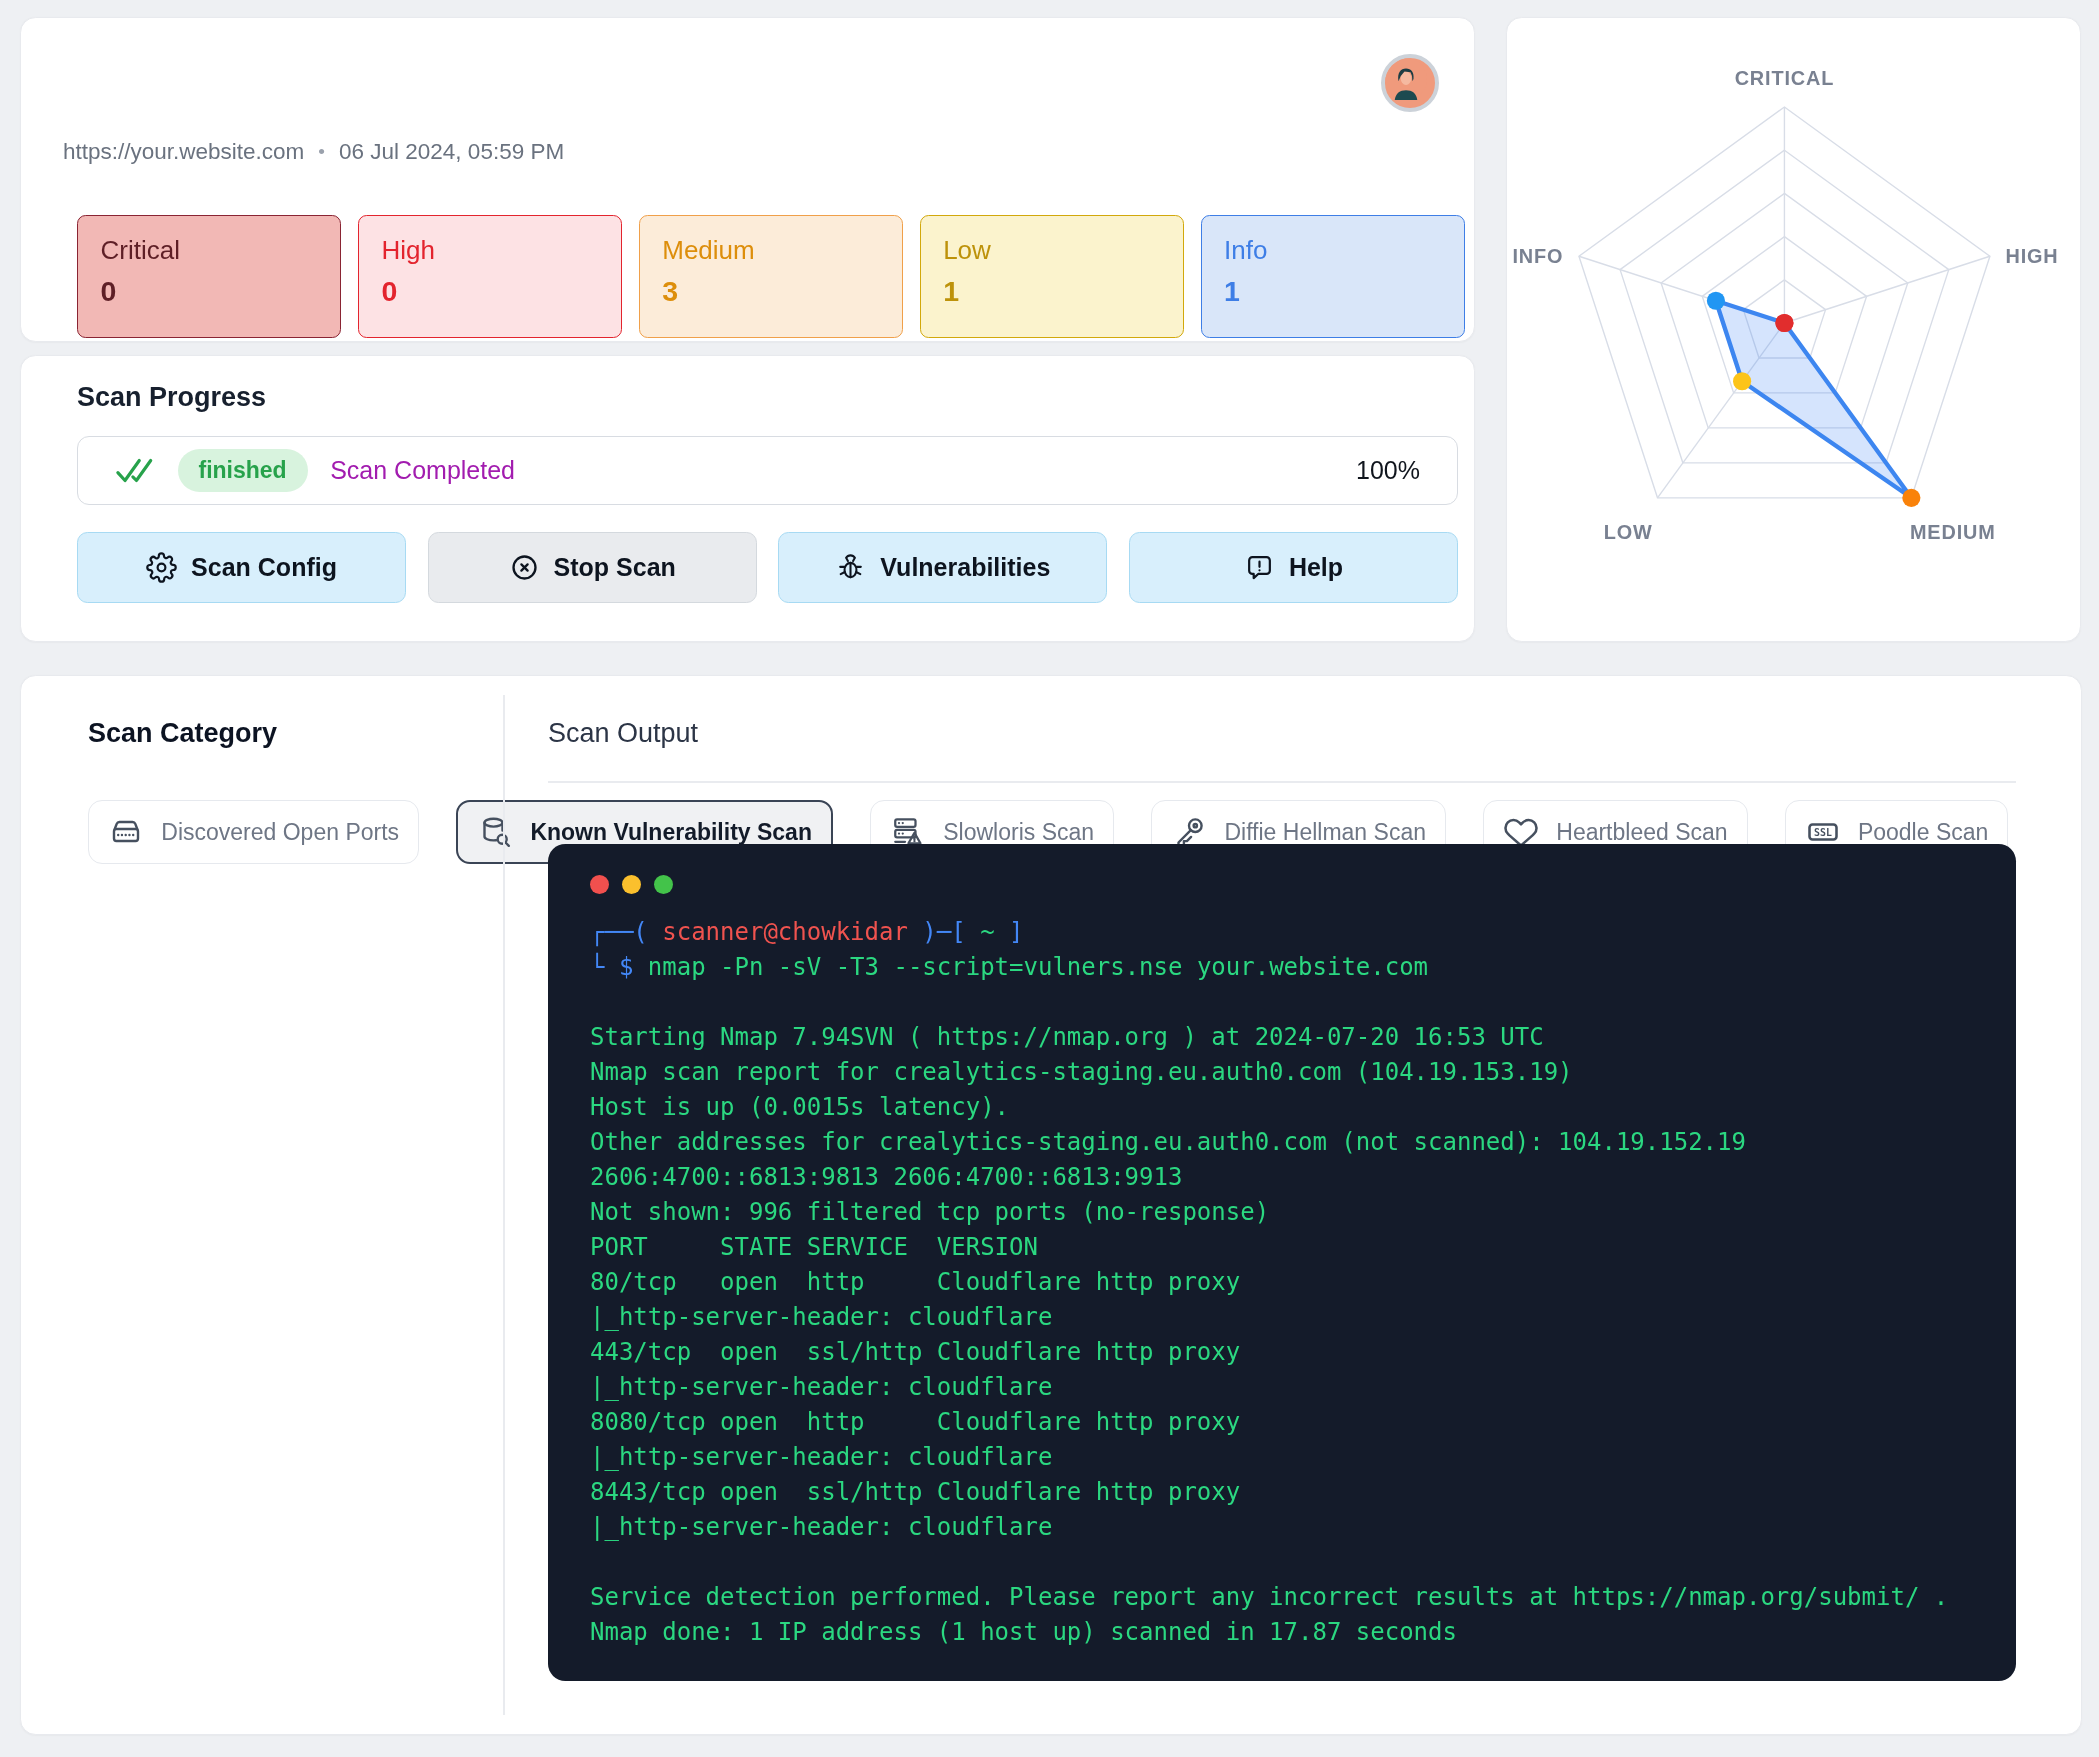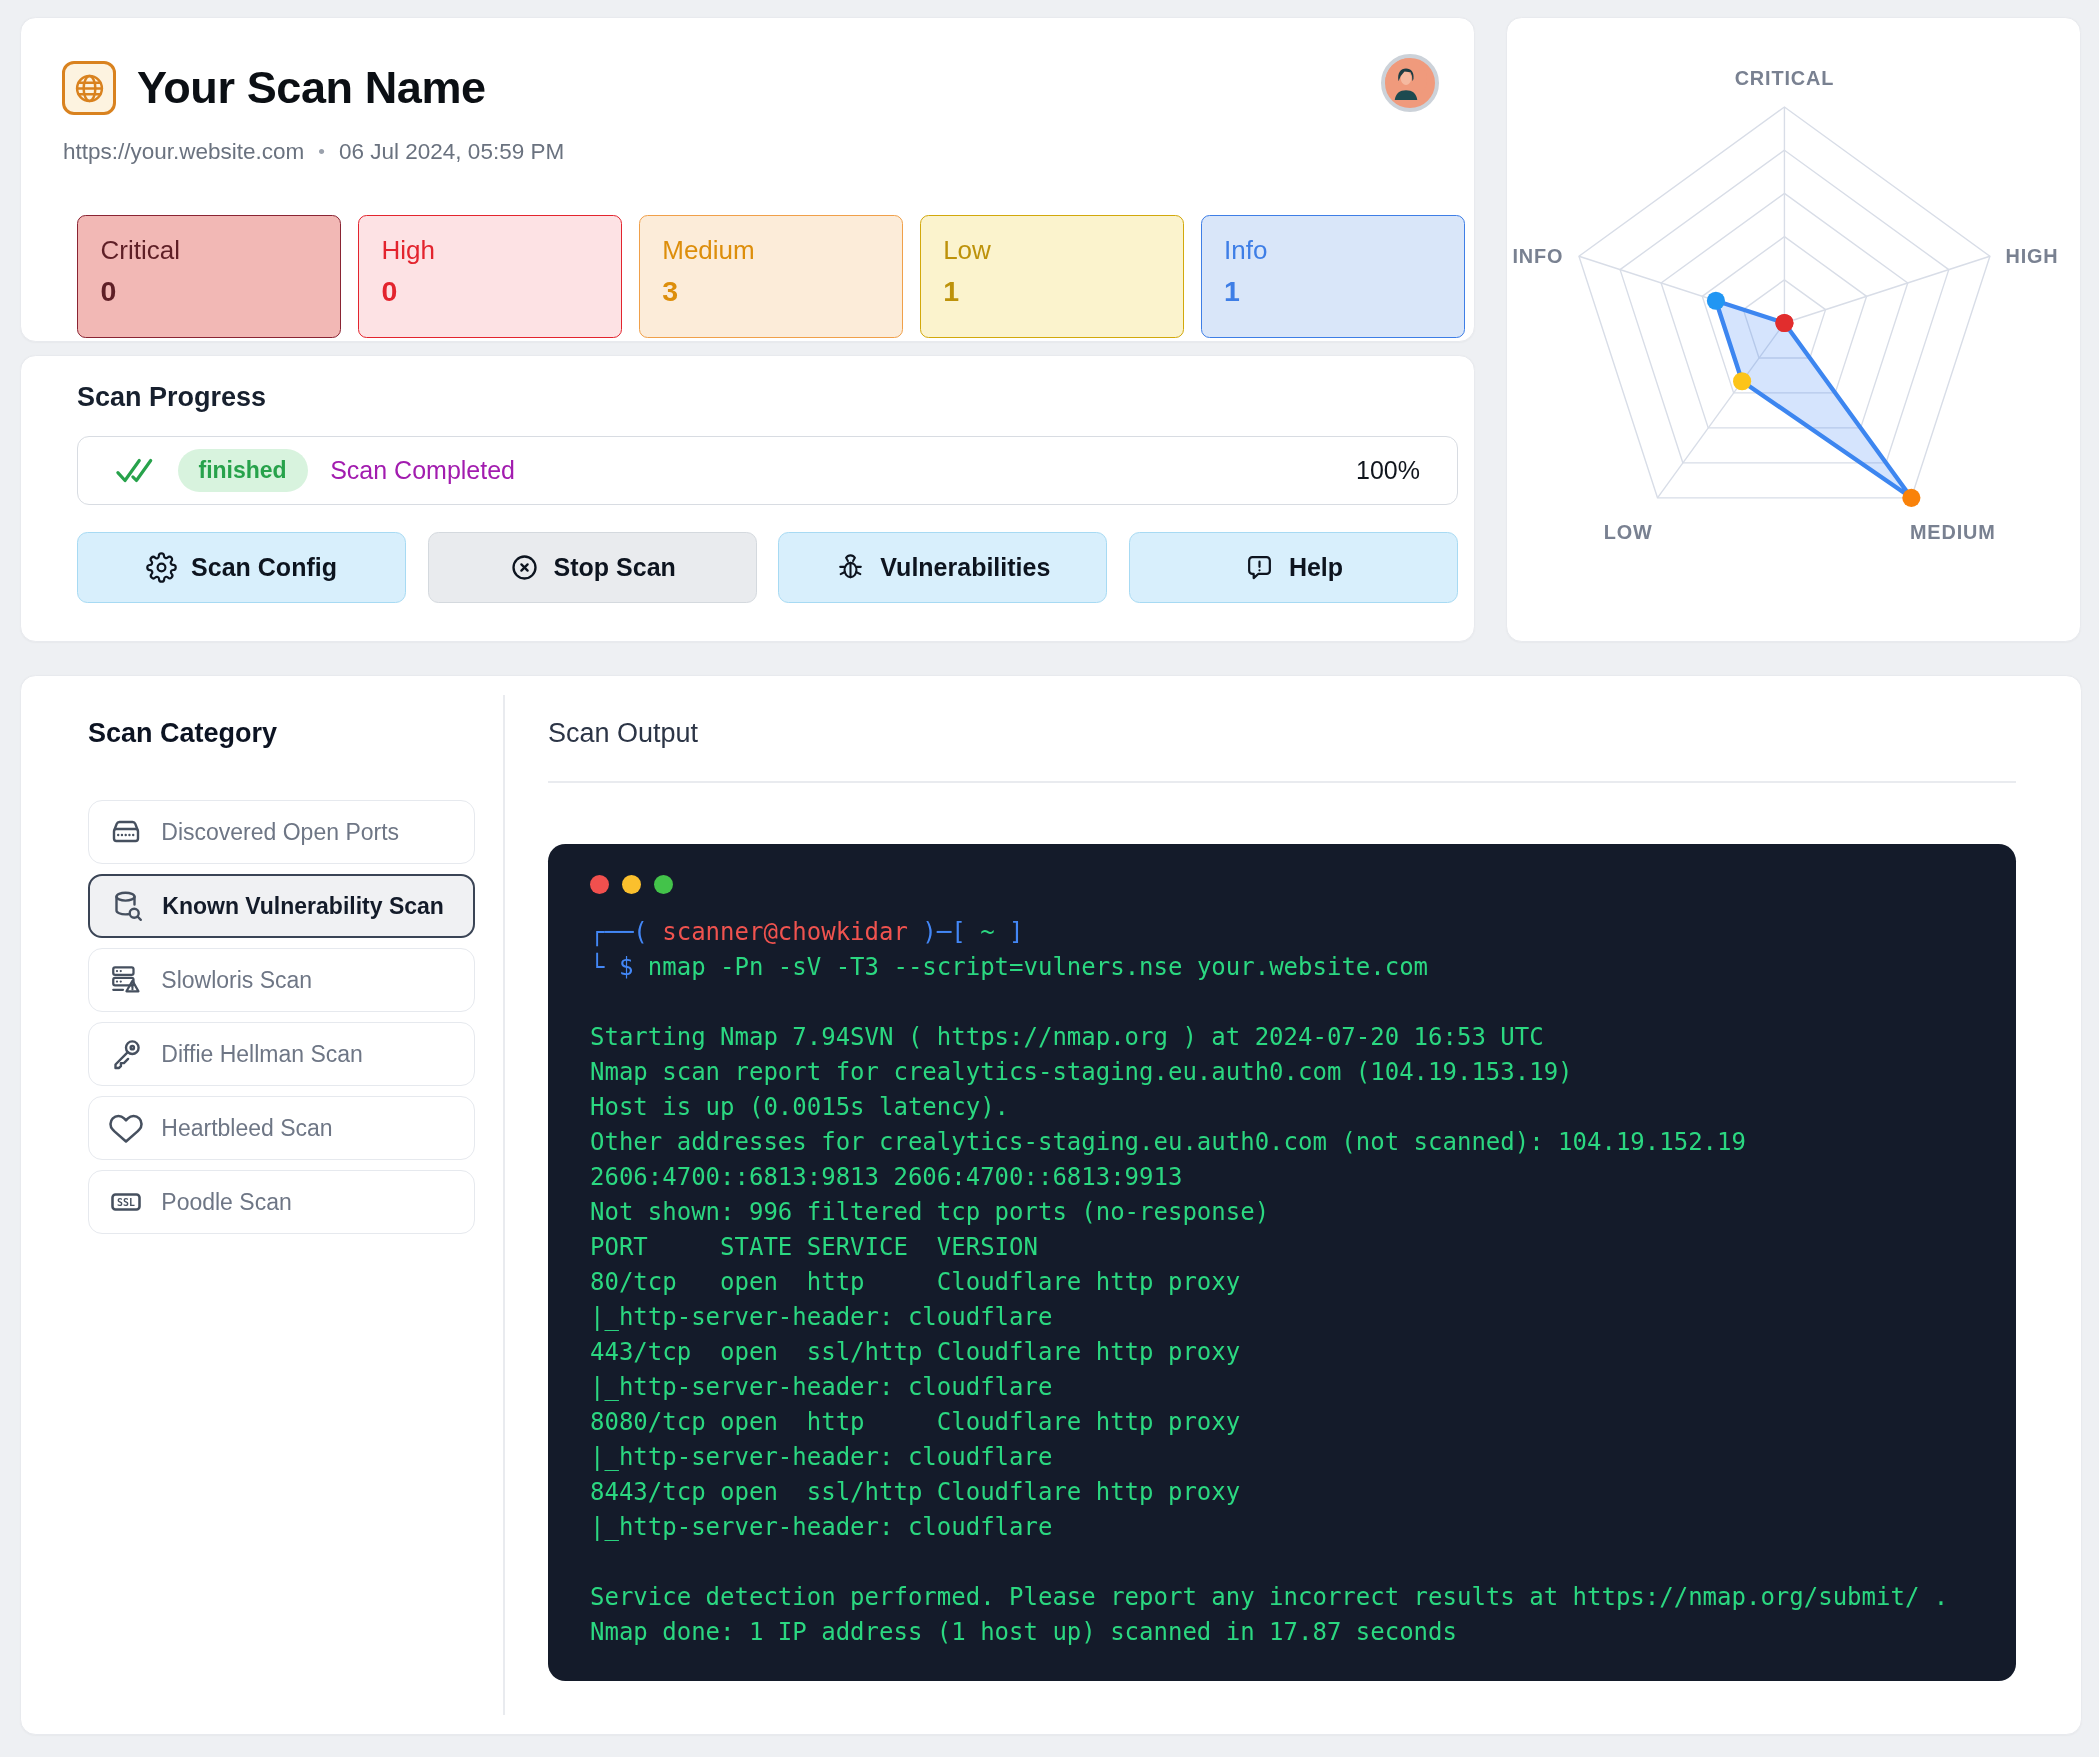--- a/index.html
+++ b/index.html
@@ -40,21 +40,21 @@
   .progress-pct{margin-left:auto;font-size:25px;color:#10151d;font-weight:500;}
   .buttons-row{position:absolute;left:56px;top:176px;width:1381px;display:flex;gap:21.6px;}
   .act-btn{flex:1;height:71px;border-radius:10.4px;display:flex;align-items:center;justify-content:center;gap:14px;
     font-size:25px;font-weight:600;color:#0d141f;border:1.7px solid;box-sizing:border-box;cursor:pointer;}
   .act-btn svg{width:31px;height:31px;}
   .btn-blue{background:#d8effc;border-color:#a7daf3;}
   .btn-gray{background:#e9ebee;border-color:#d4d9de;}
 
   
   .cat-heading{position:absolute;left:67px;top:42px;font-size:27px;font-weight:600;color:#0c1322;}
-  .cat-list{position:absolute;left:67px;top:124px;width:387px;display:flex;flex-direction:column;gap:10px;}
+  .cat-list{position:absolute;left:67px;top:124px;width:387px;display:flex;gap:37px;}
   .cat-item{height:64px;box-sizing:border-box;border:1.7px solid #e6e9ee;border-radius:14px;background:#fff;
     display:flex;align-items:center;padding:0 19px;gap:17.3px;cursor:pointer;}
   .cat-item svg{width:36px;height:36px;color:#46505f;flex:none;}
   .cat-label{font-size:23px;color:#6e7685;white-space:nowrap;}
   .cat-item.selected{border:2.2px solid #3a4455;background:#f0f1f3;}
   .cat-item.selected .cat-label{color:#131b29;font-weight:600;}
   .v-divider{position:absolute;left:482px;top:19px;bottom:19px;width:1.7px;background:#e9ebef;}
   .out-heading{position:absolute;left:527px;top:42px;font-size:27px;font-weight:400;color:#2c3546;}
   .out-divider{position:absolute;left:527px;top:105px;width:1468px;height:1.7px;background:#e9ebef;}
   .terminal{position:absolute;left:527px;top:168px;width:1468px;height:837px;background:#141b2a;border-radius:17.3px;
@@ -66,30 +66,20 @@
   .t-red{color:#f0534f;}
   .t-green{color:#2bd881;}
 
   
   .radar-svg{position:absolute;left:0;top:0;}
 </style>
 </head>
 <body>
 
 <div class="card card-header">
-  <div class="header-row">
-    <div class="globe-box">
-      <svg viewBox="0 0 24 24" fill="none" stroke="currentColor" stroke-width="1.7" stroke-linecap="round">
-        <circle cx="12" cy="12" r="8.5"></circle>
-          <ellipse cx="12" cy="12" rx="4" ry="8.5"></ellipse>
-        <path d="M3.5 12h17M4.6 8h14.8M4.6 16h14.8"></path>
-      </svg>
-    </div>
-    <div class="page-title">Your Scan Name</div>
-  </div>
   <div class="header-sub">
     <span>https://your.website.com</span>
     <span class="sub-dot">•</span>
     <span>06 Jul 2024, 05:59 PM</span>
   </div>
   <div class="avatar">
     <svg viewBox="0 0 56 56" width="42" height="42">
       <circle cx="28" cy="28" r="28" fill="#f09a7c"></circle>
       <ellipse cx="28" cy="27" rx="7" ry="9" fill="#f5b9a0"></ellipse>
       <path d="M18 31c-2-11 3-17 10-17 7 0 11 5 10 14l-1.5 3-.5-7-2-5-8-1-5 6z" fill="#1d3d44"></path>

